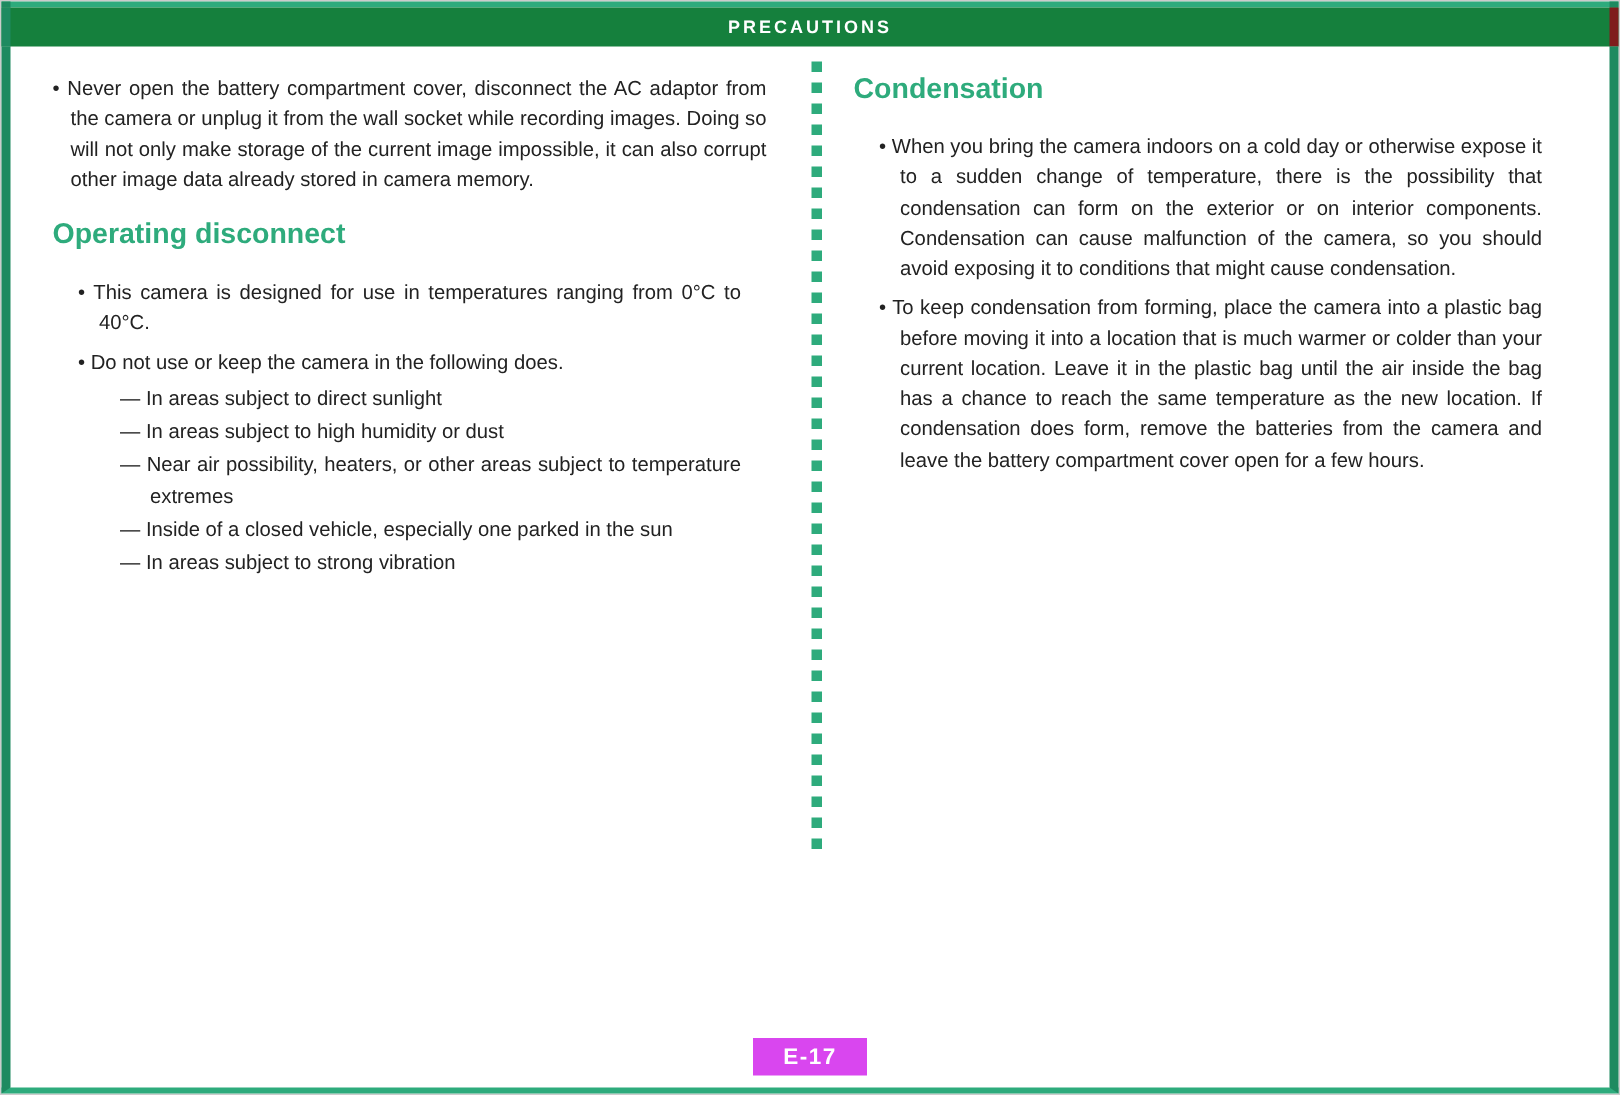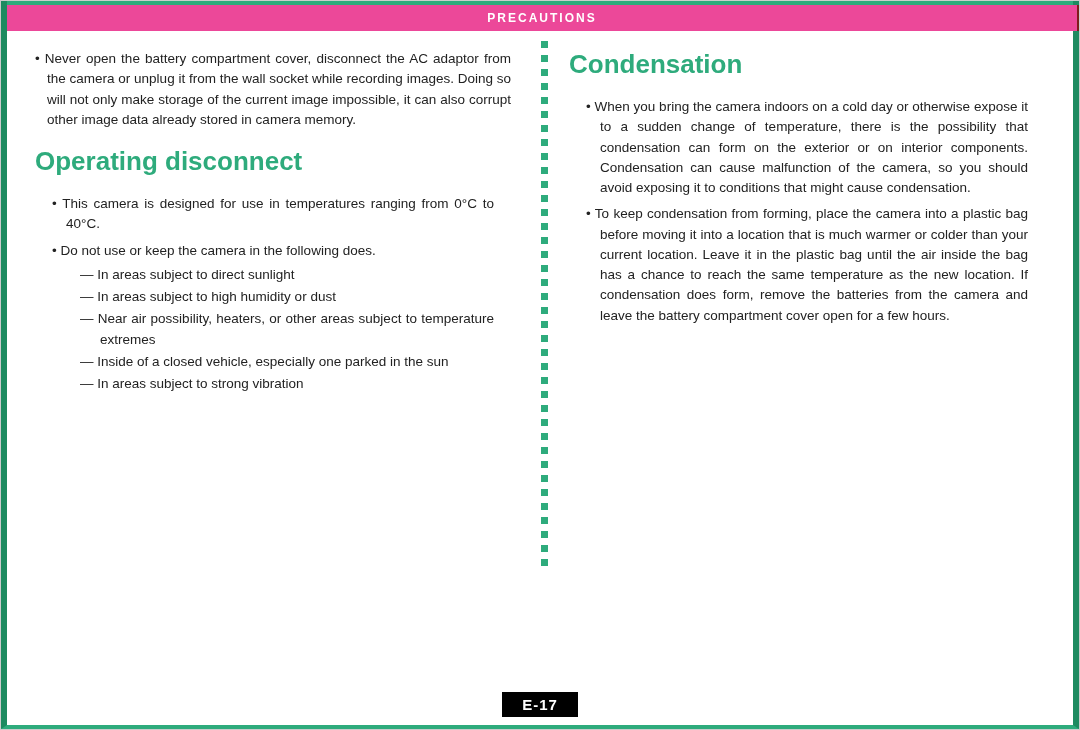--- a/index.html
+++ b/index.html
@@ -18,29 +18,29 @@
       width: 1080px;
       height: 730px;
       background: #fff;
       display: flex;
       flex-direction: column;
       border: 1px solid #ccc;
     }
 
     
     .header-bar {
-      background: #ec4899;
+      background: #15803d;
       color: #fff;
       text-align: center;
       font-size: 12px;
       font-weight: bold;
       letter-spacing: 2px;
       padding: 6px 0;
       border-left: 6px solid #1e8a60;
-      border-right: 2px solid #7f1d1d;
+      border-right: 6px solid #7f1d1d;
     }
 
     
     .content-area {
       display: flex;
       flex: 1;
       border-left: 6px solid #1e8a60;
       border-right: 6px solid #1e8a60;
     }
 
@@ -83,21 +83,21 @@
 
     .intro-bullet p {
       padding-left: 12px;
       text-indent: -12px;
       text-align: justify;
     }
 
     
     .section-heading {
       color: #2eab7c;
-      font-size: 26px;
+      font-size: 19px;
       font-weight: bold;
       margin-bottom: 12px;
       font-family: Arial, Helvetica, sans-serif;
     }
 
     
     .bullet-list {
       list-style: none;
       padding: 0;
       margin: 17px;
@@ -140,21 +140,21 @@
       border-right: 6px solid #1e8a60;
       border-bottom: 4px solid #2eab7c;
       display: flex;
       justify-content: center;
       align-items: center;
       padding: 4px 0 8px 0;
       position: relative;
     }
 
     .page-number-badge {
-      background: #000000;
+      background: #d946ef;
       color: #fff;
       font-weight: bold;
       font-size: 15px;
       padding: 4px 20px;
       letter-spacing: 1px;
     }
 
     .top-green-line {
       height: 4px;
       background: #2eab7c;

